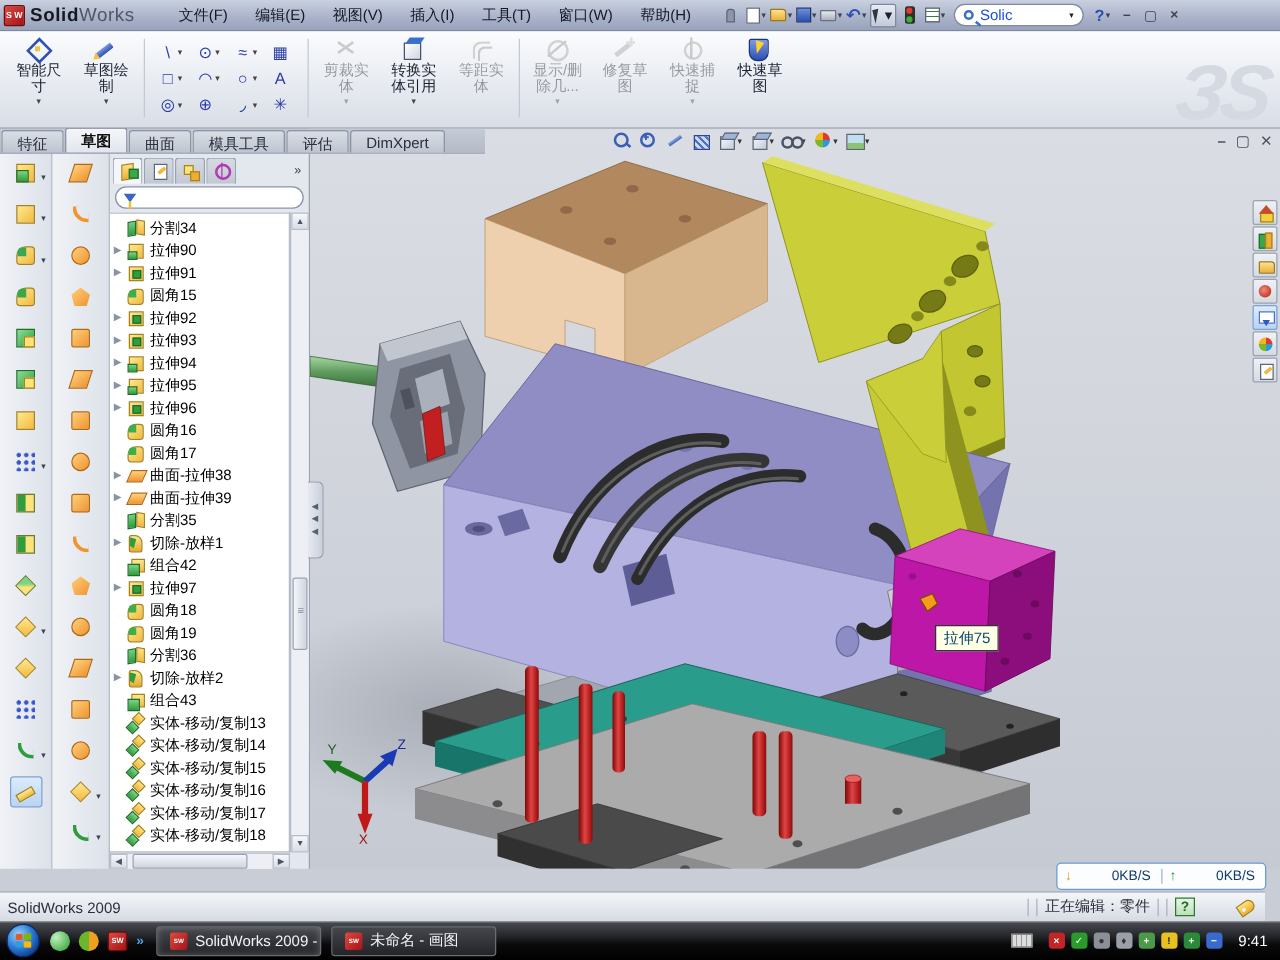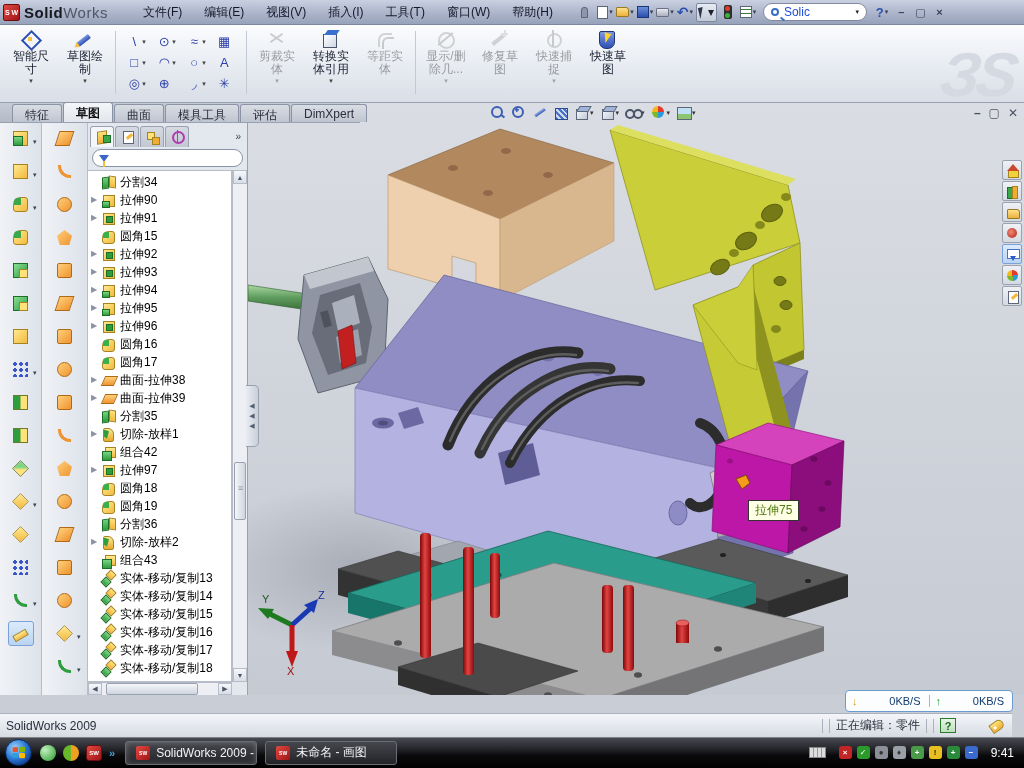--- a/index.html
+++ b/index.html
@@ -73,21 +73,21 @@
 .sg .g{width:16px;text-align:center}
 .sg .car{font-size:7px;color:#444}
 .stack{display:flex;flex-direction:column;justify-content:center;gap:2px;width:128px}
 .srow{display:flex;align-items:center;gap:4px;color:#1c2233;opacity:.42;filter:grayscale(1)}
 .srow .sic{width:14px;height:14px;background:radial-gradient(circle at 2px 2px,#7a8194 1.5px,transparent 2px);background-size:5px 5px;flex:0 0 14px}
 .srow .car{font-size:7px;margin-left:auto;margin-right:2px}
 #watermark{position:absolute;right:10px;top:14px;font-size:62px;font-style:italic;font-weight:bold;color:#d5d9e2;letter-spacing:-4px;transform:skewX(-8deg)}
 
 
 #tabrow{position:absolute;left:0;top:103px;width:1024px;height:20px;z-index:6;pointer-events:none}
-#tabstrip{position:absolute;left:0;top:0;height:20px;display:flex;align-items:flex-end;padding-left:12px;background:linear-gradient(#c6ccd6,#b4bac6);width:360px;border-bottom:1px solid #9aa2b2;pointer-events:auto}
+#tabstrip{position:absolute;left:0;top:0;height:20px;display:flex;align-items:flex-end;padding-left:1px;background:linear-gradient(#c6ccd6,#b4bac6);width:388px;border-bottom:1px solid #9aa2b2;pointer-events:auto}
 .tab{padding:2px 12px 2px;margin-right:1px;background:linear-gradient(#d9dde4,#bfc5d0);border:1px solid #8b94a5;border-bottom:none;border-radius:3px 3px 0 0;color:#2a2f3c;height:18px;white-space:nowrap}
 .tab.active{background:linear-gradient(#f4f6f9,#e2e6ec);height:20px;font-weight:bold;color:#111}
 #hud{position:absolute;left:490px;top:2px;display:flex;align-items:center;gap:6px;pointer-events:auto}
 .hicon{display:flex;align-items:center;gap:1px}
 .hicon .car{font-size:7px;color:#333}
 .hi{width:15px;height:15px;position:relative}
 .hi::before,.hi::after{content:"";position:absolute}
 .h-mag::before{left:1px;top:1px;width:8px;height:8px;border:2px solid #3a5fb4;border-radius:50%}
 .h-mag::after{left:10px;top:10px;width:5px;height:2px;background:#3a5fb4;transform:rotate(40deg)}
 .h-mag2::before{left:1px;top:1px;width:8px;height:8px;border:2px solid #3a5fb4;border-radius:50%}
@@ -196,21 +196,21 @@
 .tp-lib::before{left:1px;top:2px;width:4px;height:10px;background:#3aa84a;border:1px solid #1d6f28}
 .tp-lib::after{left:6px;top:1px;width:4px;height:11px;background:#f0ad34;border:1px solid #a5831e}
 .tp-fold::before{left:1px;top:3px;width:11px;height:8px;background:linear-gradient(#ffe08a,#eab23c);border:1px solid #9a7a1e;border-radius:1px 3px 1px 1px}
 .tp-red::before{left:1px;top:1px;width:10px;height:10px;border-radius:50%;background:radial-gradient(circle at 4px 4px,#f08a7a,#b01e10)}
 .tp-pal::before{left:1px;top:1px;width:11px;height:8px;background:#fff;border:1px solid #4a72c8}
 .tp-pal::after{left:4px;top:8px;border-left:3px solid transparent;border-right:3px solid transparent;border-top:5px solid #2a5ac8}
 .tp-wheel::before{left:1px;top:1px;width:11px;height:11px;border-radius:50%;background:conic-gradient(#e23a2a 0 25%,#2a9ad8 25% 50%,#7db82a 50% 75%,#f0b820 75%)}
 .tp-doc::before{left:2px;top:1px;width:9px;height:11px;background:#fff;border:1px solid #5d6578}
 .tp-doc::after{left:5px;top:5px;width:7px;height:3px;background:#f4b73c;transform:rotate(-40deg)}
 #triad{position:absolute;left:6px;top:482px}
-#tooltip{position:absolute;left:500px;top:397px;background:#ffffe6;border:1px solid #333;padding:1px 6px;color:#4d7c0f;z-index:5;white-space:nowrap}
+#tooltip{position:absolute;left:500px;top:397px;background:#ffffe6;border:1px solid #333;padding:1px 6px;color:#0c4a6e;z-index:5;white-space:nowrap}
 
 
 #docrow{position:absolute;left:0;top:695px;width:1024px;height:18px;background:linear-gradient(#d2d6de,#c2c7d1);border-top:1px solid #a8aeba;display:flex;align-items:stretch;z-index:8}
 #docrow .pad{width:88px;background:#dde1e8;border-right:1px solid #b6bcc8}
 .navbtn{width:15px;display:flex;align-items:center;justify-content:center;font-size:7px;color:#3c4456;background:linear-gradient(#f2f4f8,#d4d9e2);border:1px solid #a8aeba;border-top:none}
 .dtab{padding:1px 12px;border:1px solid #8b94a5;border-top:none;background:linear-gradient(#c8cdd7,#b8bec9);color:#2a2f3c;display:flex;align-items:center;white-space:nowrap}
 .dtab.active{background:#eef1f5;font-weight:bold}
 
 
 #statusbar{position:absolute;left:0;top:713px;width:1012px;height:24px;background:linear-gradient(#f4f6f9,#d6dbe3);border-top:1px solid #aab1bf;display:flex;align-items:center;color:#2a2f3c}

